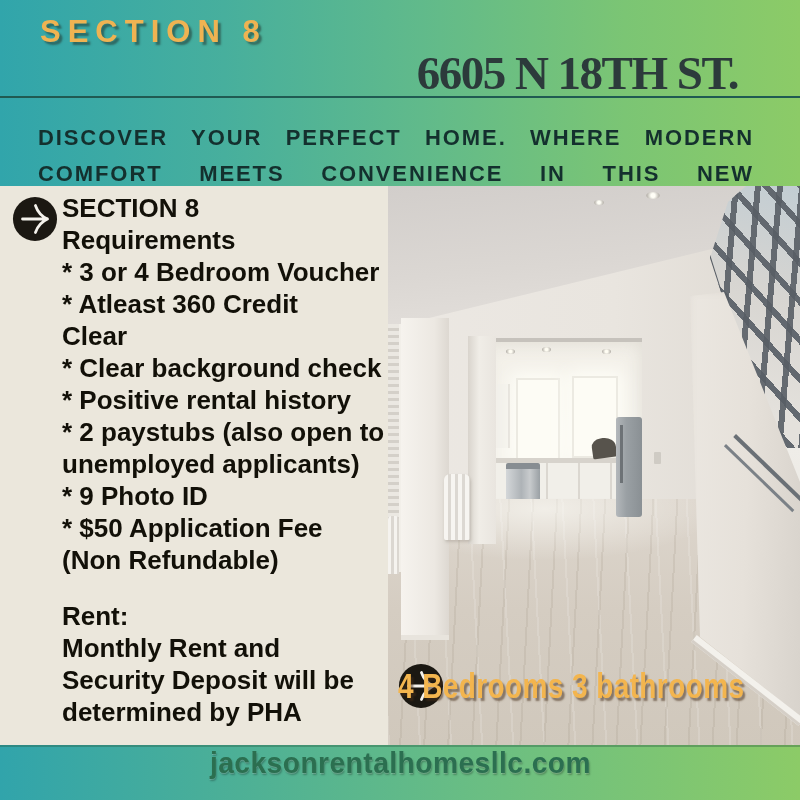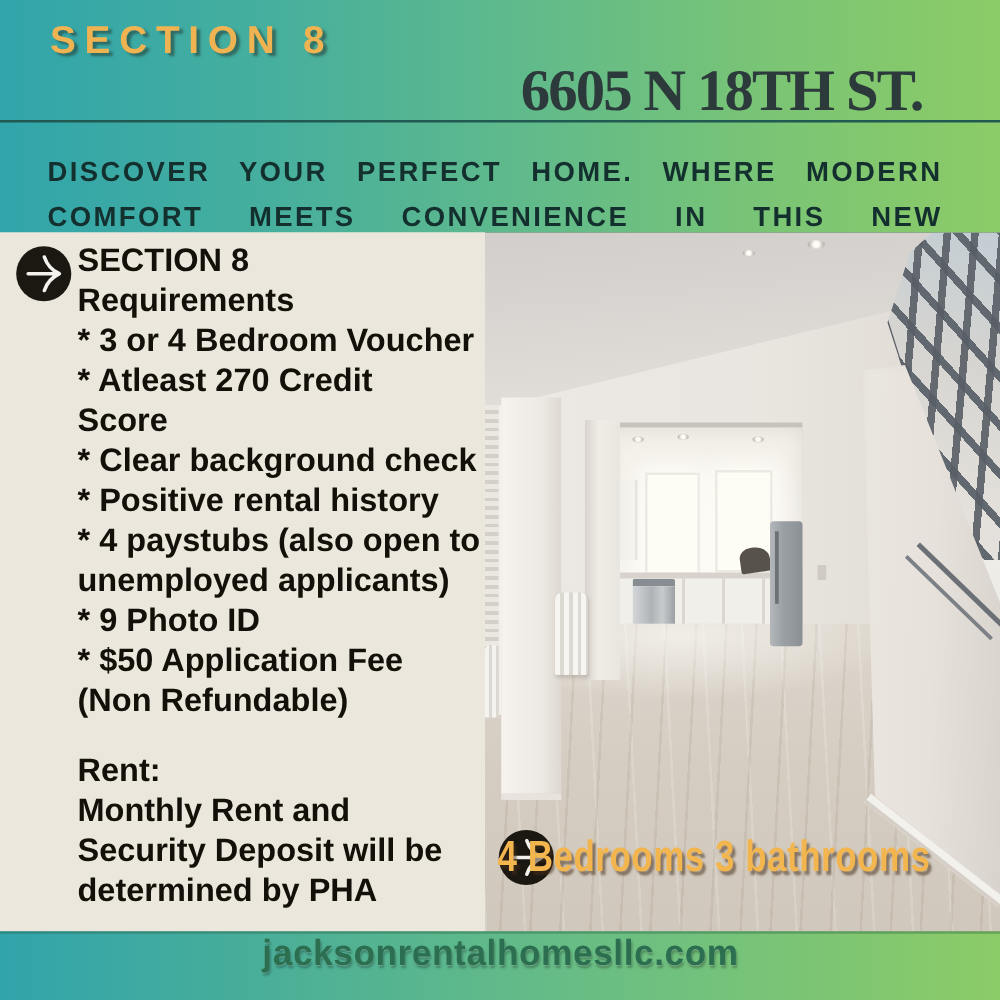--- a/index.html
+++ b/index.html
@@ -155,25 +155,25 @@
 
     <div class="left-panel">
       <svg class="arrow-badge panel-arrow" viewBox="0 0 48 48">
         <circle cx="24" cy="24" r="23" fill="#1b1812"></circle>
         <path d="M11 24 H37 M37 24 C30.5 21 26.5 16 24.5 10 M37 24 C30.5 27 26.5 32 24.5 38" fill="none" stroke="#f4f2ec" stroke-width="3" stroke-linecap="round"></path>
       </svg>
       <div class="req-block">
         <div class="req-line">SECTION 8</div>
         <div class="req-line">Requirements</div>
         <div class="req-line">* 3 or 4 Bedroom Voucher</div>
-        <div class="req-line">* Atleast 270 Credit</div>
-        <div class="req-line">Score</div>
+        <div class="req-line">* Atleast 360 Credit</div>
+        <div class="req-line">Clear</div>
         <div class="req-line">* Clear background check</div>
         <div class="req-line">* Positive rental history</div>
-        <div class="req-line">* 4 paystubs (also open to</div>
+        <div class="req-line">* 2 paystubs (also open to</div>
         <div class="req-line">unemployed applicants)</div>
         <div class="req-line">* 9 Photo ID</div>
         <div class="req-line">* $50 Application Fee</div>
         <div class="req-line">(Non Refundable)</div>
         <div class="req-spacer"></div>
         <div class="req-line">Rent:</div>
         <div class="req-line">Monthly Rent and</div>
         <div class="req-line">Security Deposit will be</div>
         <div class="req-line">determined by PHA</div>
       </div>

